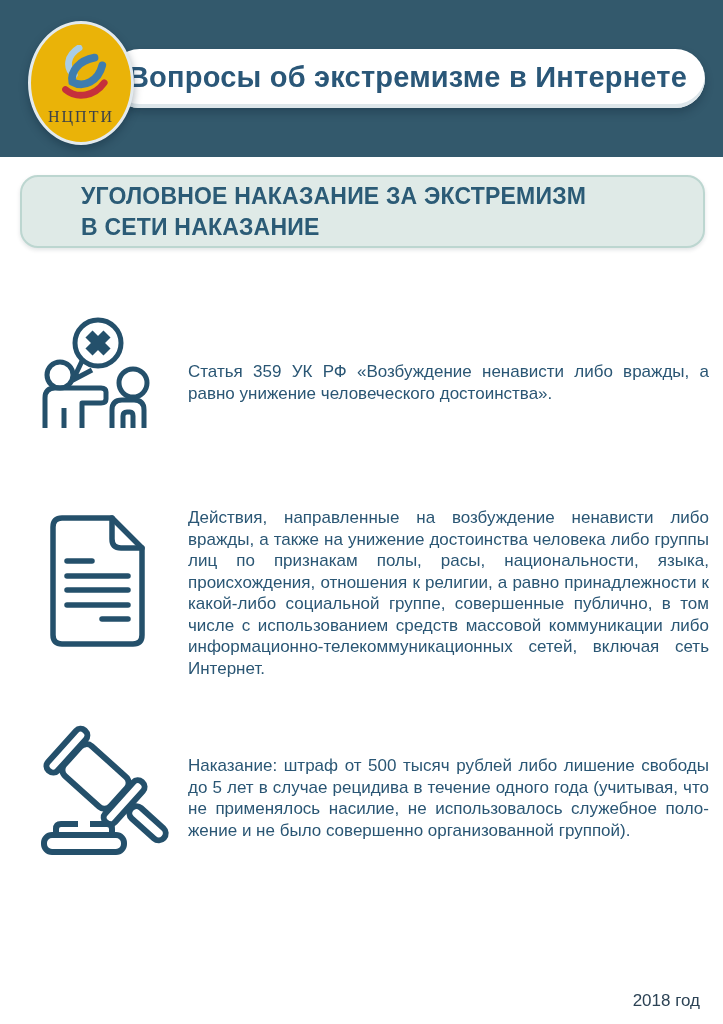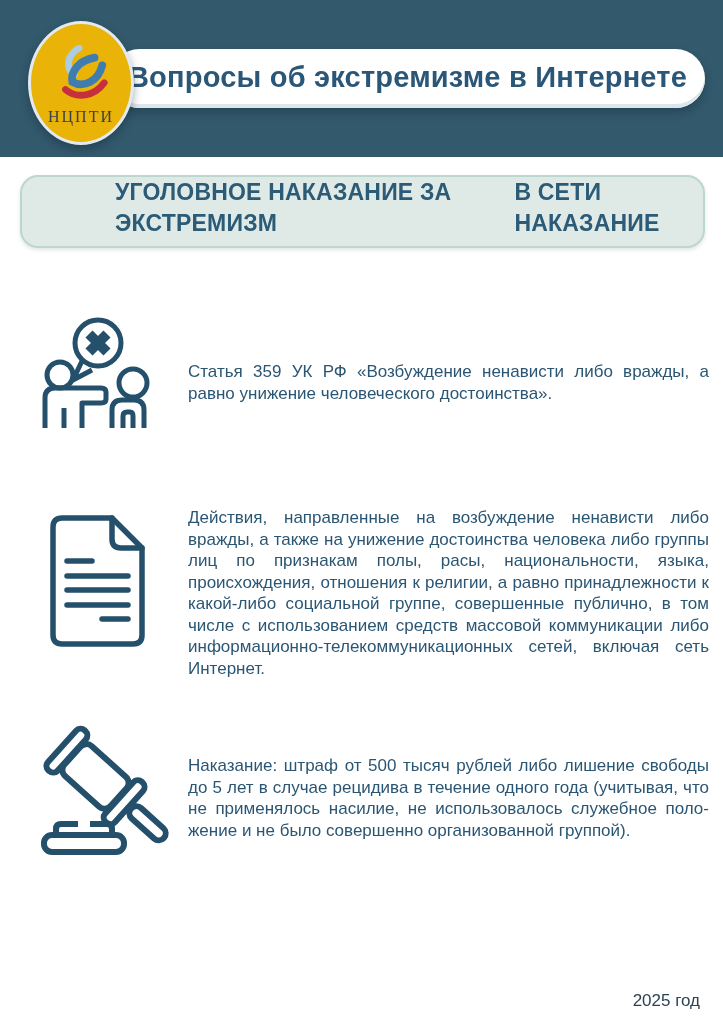--- a/index.html
+++ b/index.html
@@ -41,22 +41,22 @@
   }
 
   
   .sub-banner{
     position:absolute;left:20px;top:175px;width:685px;height:73px;
     box-sizing:border-box;
     background:var(--banner-bg,#DFEAE7);
     border:2px solid var(--banner-border,#BCD6D0);
     border-radius:18px;
     box-shadow:0 2px 4px rgba(10,30,45,.12);
-    display:flex;flex-direction:row;justify-content:center;
-    padding-left:93px;
+    display:flex;flex-direction:column;justify-content:center;
+    padding-left:59px;
   }
   .sub-banner .line{
     font-size:23px;font-weight:bold;color:#2B5B76;line-height:31px;
     letter-spacing:.2px;
   }
 
   
   .icon-box{position:absolute;}
   .icon-box svg{overflow:visible;display:block;}
   .section-text{
@@ -147,15 +147,15 @@
           <rect x="85" y="15" width="13" height="54" rx="6"></rect>
           <rect x="101" y="35" width="44" height="14" rx="7"></rect>
         </g>
         <path d="M16 100 V94 Q16 89 21 89 H38 M50 89 H67 Q72 89 72 94 V100"></path>
         <rect x="4" y="100" width="80" height="17" rx="8"></rect>
       </g>
     </svg>
   </div>
   <div class="section-text" id="text3">Наказание: штраф от 500 тысяч рублей либо лишение свободы до 5 лет в случае рецидива в течение одного года (учитывая, что не применялось насилие, не использовалось служебное поло­жение и не было совершенно организованной группой).</div>
 
-  <div class="year">2025 год</div>
+  <div class="year">2018 год</div>
 
 </div>
 
 </body></html>

